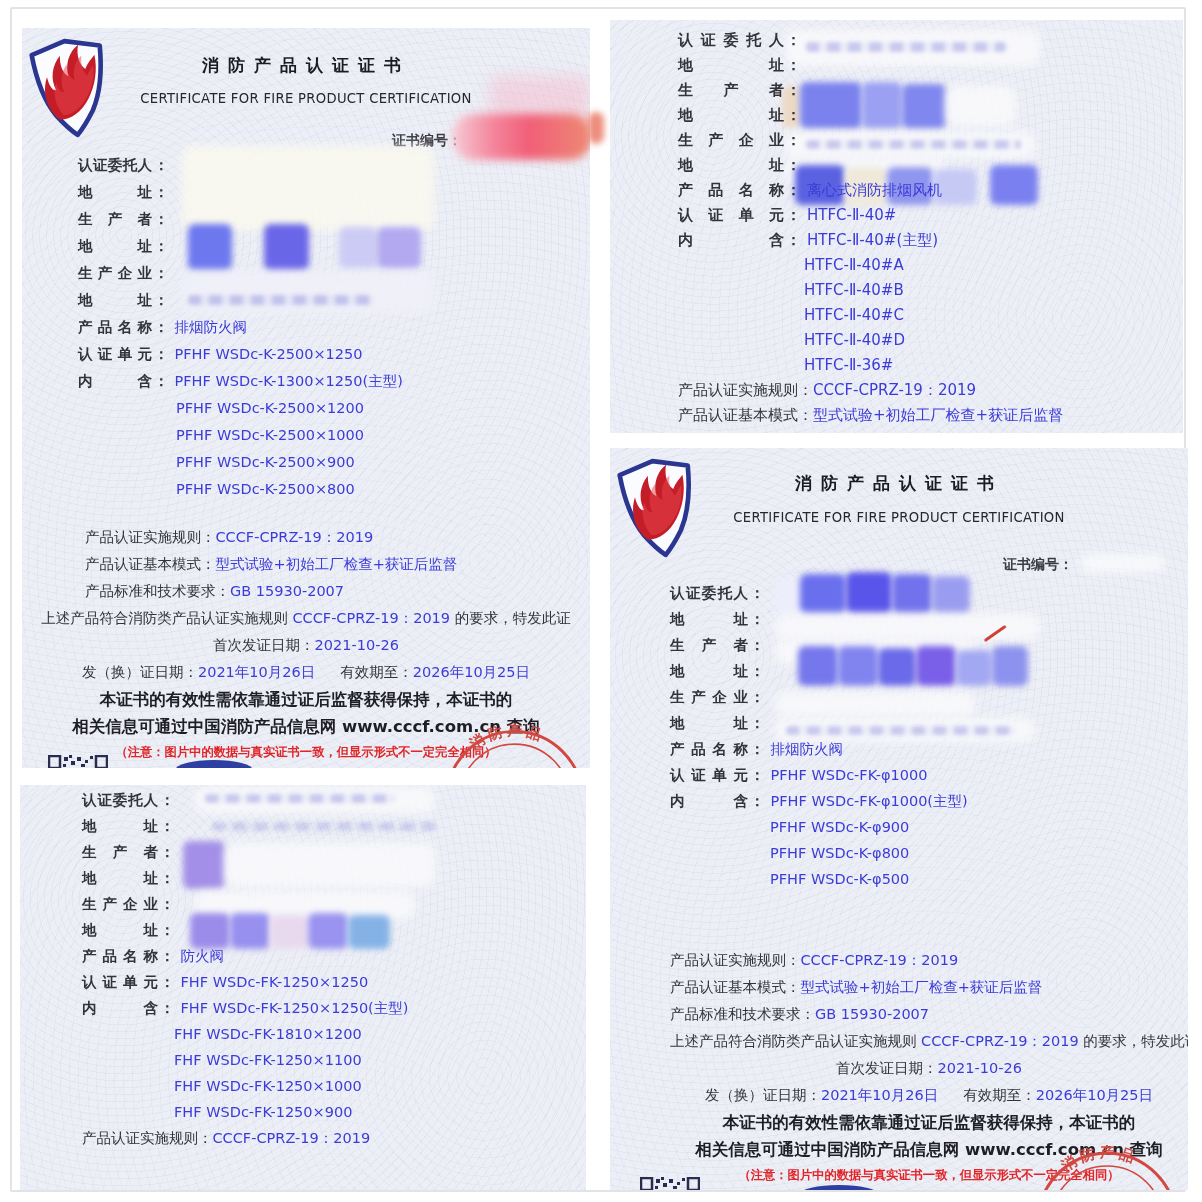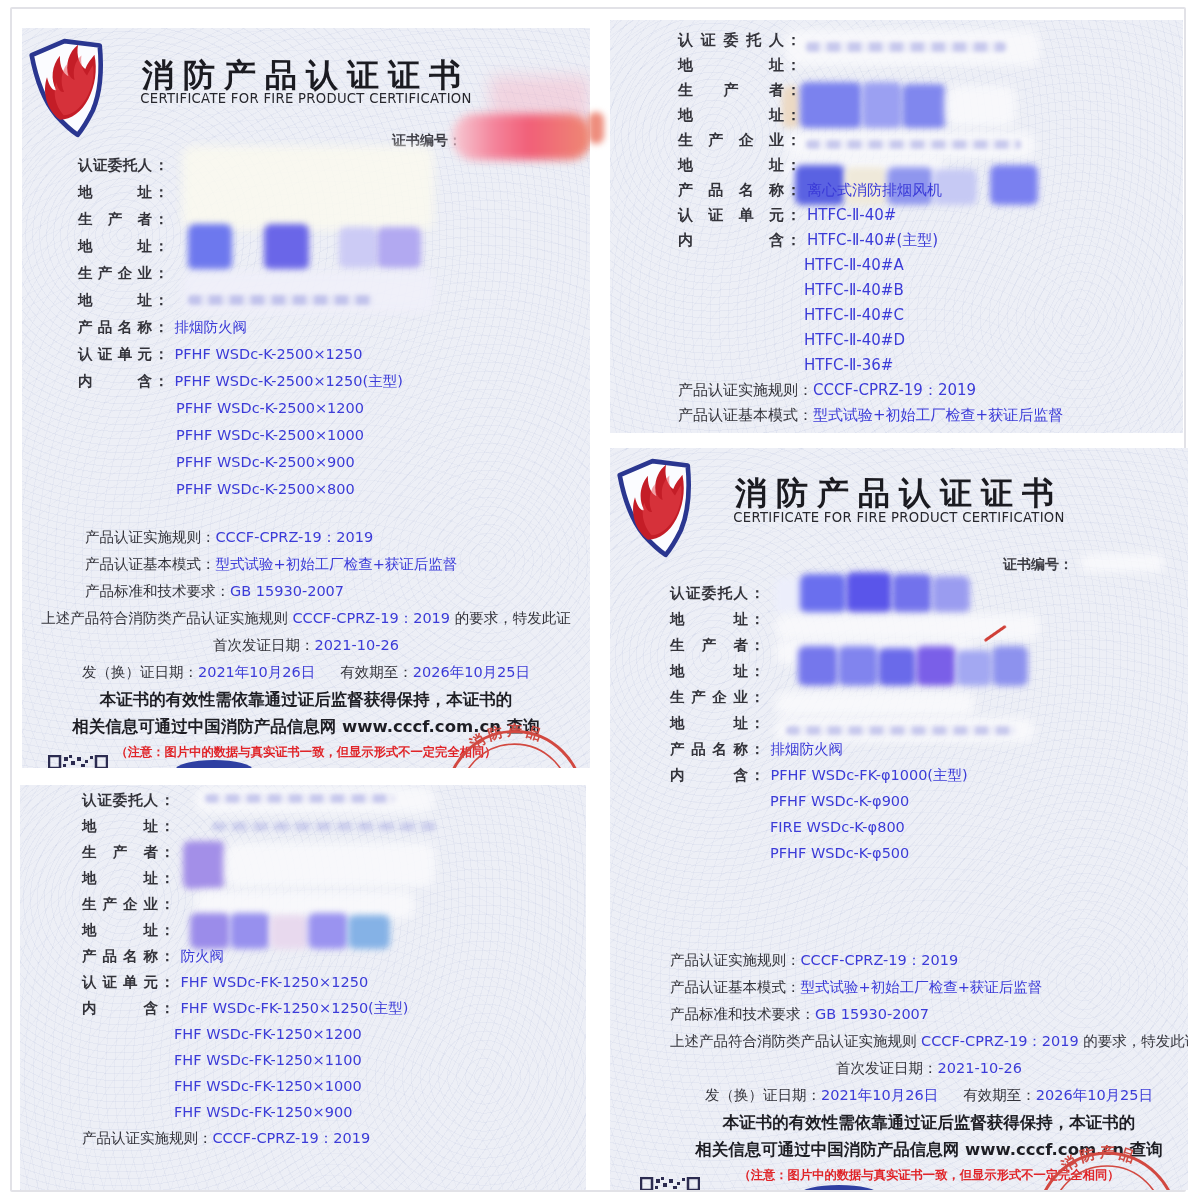--- a/index.html
+++ b/index.html
@@ -18,21 +18,21 @@
       repeating-radial-gradient(circle at 55% 110%, rgba(130,145,195,.05) 0 1px, transparent 1px 11px);
     padding-left: 8px;
   }
   #cert-tl { left:22px;  top:28px;  width:568px; height:740px; }
   #cert-tr { left:610px; top:20px;  width:573px; height:413px; font-size:15px; }
   #cert-bl { left:20px;  top:785px; width:566px; height:405px; }
   #cert-br { left:610px; top:448px; width:578px; height:742px; }
 
   .logo { position:absolute; left:2px; top:8px; width:94px; height:104px; }
   .title { position:absolute; left:0; right:0; top:26px; text-align:center;
-    font-size:32px; font-weight:700; letter-spacing:9px; color:#1b1b21; }
+    font-size:17px; font-weight:700; letter-spacing:9px; color:#1b1b21; }
   #cert-br .title { top:24px; }
   .subtitle { position:absolute; left:0; right:0; top:63px; text-align:center;
     font-size:13.2px; letter-spacing:.3px; color:#26262c; }
   #cert-br .subtitle { top:62px; }
   .certno { position:absolute; font-size:14px; color:#3c3c44; font-weight:600; }
   #cert-tl .certno { left:370px; top:104px; }
   #cert-br .certno { left:393px; top:108px; }
 
   
   .rows { position:absolute; left:0; right:0; white-space:nowrap; }
@@ -107,21 +107,21 @@
 
     <div class="rows">
       <div class="row"><span class="flabel">认证委托人</span><span class="colon">：</span></div>
       <div class="row"><span class="flabel">地址</span><span class="colon">：</span></div>
       <div class="row"><span class="flabel">生产者</span><span class="colon">：</span></div>
       <div class="row"><span class="flabel">地址</span><span class="colon">：</span></div>
       <div class="row"><span class="flabel">生产企业</span><span class="colon">：</span></div>
       <div class="row"><span class="flabel">地址</span><span class="colon">：</span></div>
       <div class="row"><span class="flabel">产品名称</span><span class="colon">：</span><span class="val">排烟防火阀</span></div>
       <div class="row"><span class="flabel">认证单元</span><span class="colon">：</span><span class="val">PFHF WSDc-K-2500×1250</span></div>
-      <div class="row"><span class="flabel">内含</span><span class="colon">：</span><span class="val">PFHF WSDc-K-2500×1250(主型)</span></div>
+      <div class="row"><span class="flabel">内含</span><span class="colon">：</span><span class="val">PFHF WSDc-K-1300×1250(主型)</span></div>
       <div class="row cont"><span class="val">PFHF WSDc-K-2500×1200</span></div>
       <div class="row cont"><span class="val">PFHF WSDc-K-2500×1000</span></div>
       <div class="row cont"><span class="val">PFHF WSDc-K-2500×900</span></div>
       <div class="row cont"><span class="val">PFHF WSDc-K-2500×800</span></div>
     </div>
 
     <div class="bottom">
       <div class="b-line"><span class="blab">产品认证实施规则：</span><span class="val">CCCF-CPRZ-19：2019</span></div>
       <div class="b-line"><span class="blab">产品认证基本模式：</span><span class="val">型式试验+初始工厂检查+获证后监督</span></div>
       <div class="b-line"><span class="blab">产品标准和技术要求：</span><span class="val">GB 15930-2007</span></div>
@@ -212,21 +212,21 @@
     <div class="rows">
       <div class="row"><span class="flabel">认证委托人</span><span class="colon">：</span></div>
       <div class="row"><span class="flabel">地址</span><span class="colon">：</span></div>
       <div class="row"><span class="flabel">生产者</span><span class="colon">：</span></div>
       <div class="row"><span class="flabel">地址</span><span class="colon">：</span></div>
       <div class="row"><span class="flabel">生产企业</span><span class="colon">：</span></div>
       <div class="row"><span class="flabel">地址</span><span class="colon">：</span></div>
       <div class="row"><span class="flabel">产品名称</span><span class="colon">：</span><span class="val">防火阀</span></div>
       <div class="row"><span class="flabel">认证单元</span><span class="colon">：</span><span class="val">FHF WSDc-FK-1250×1250</span></div>
       <div class="row"><span class="flabel">内含</span><span class="colon">：</span><span class="val">FHF WSDc-FK-1250×1250(主型)</span></div>
-      <div class="row cont"><span class="val">FHF WSDc-FK-1250×1200</span></div>
+      <div class="row cont"><span class="val">FHF WSDc-FK-1810×1200</span></div>
       <div class="row cont"><span class="val">FHF WSDc-FK-1250×1100</span></div>
       <div class="row cont"><span class="val">FHF WSDc-FK-1250×1000</span></div>
       <div class="row cont"><span class="val">FHF WSDc-FK-1250×900</span></div>
       <div class="row"><span class="blab">产品认证实施规则：</span><span class="val">CCCF-CPRZ-19：2019</span></div>
     </div>
   </section>
 
   <section class="cert" id="cert-br">
     <svg class="logo" viewBox="0 0 100 112">
       <g transform="rotate(-8 50 56)">
@@ -258,23 +258,24 @@
     <i class="ghost" style="left:176px;top:278px;width:230px;height:9px;"></i>
 
     <div class="rows">
       <div class="row"><span class="flabel">认证委托人</span><span class="colon">：</span></div>
       <div class="row"><span class="flabel">地址</span><span class="colon">：</span></div>
       <div class="row"><span class="flabel">生产者</span><span class="colon">：</span></div>
       <div class="row"><span class="flabel">地址</span><span class="colon">：</span></div>
       <div class="row"><span class="flabel">生产企业</span><span class="colon">：</span></div>
       <div class="row"><span class="flabel">地址</span><span class="colon">：</span></div>
       <div class="row"><span class="flabel">产品名称</span><span class="colon">：</span><span class="val">排烟防火阀</span></div>
+      <div class="row"><span class="flabel">认证单元</span><span class="colon">：</span><span class="val">PFHF WSDc-FK-φ1000</span></div>
       <div class="row"><span class="flabel">内含</span><span class="colon">：</span><span class="val">PFHF WSDc-FK-φ1000(主型)</span></div>
       <div class="row cont"><span class="val">PFHF WSDc-K-φ900</span></div>
-      <div class="row cont"><span class="val">FIRE WSDc-K-φ800</span></div>
+      <div class="row cont"><span class="val">PFHF WSDc-K-φ800</span></div>
       <div class="row cont"><span class="val">PFHF WSDc-K-φ500</span></div>
     </div>
 
     <div class="bottom">
       <div class="b-line"><span class="blab">产品认证实施规则：</span><span class="val">CCCF-CPRZ-19：2019</span></div>
       <div class="b-line"><span class="blab">产品认证基本模式：</span><span class="val">型式试验+初始工厂检查+获证后监督</span></div>
       <div class="b-line"><span class="blab">产品标准和技术要求：</span><span class="val">GB 15930-2007</span></div>
       <div class="b-line center"><span class="blab">上述产品符合消防类产品认证实施规则 </span><span class="val">CCCF-CPRZ-19：2019</span><span class="blab"> 的要求，特发此证</span></div>
       <div class="b-line center"><span class="blab">首次发证日期：</span><span class="val">2021-10-26</span></div>
       <div class="b-line center"><span class="blab">发（换）证日期：</span><span class="val">2021年10月26日</span><span class="blab pad">有效期至：</span><span class="val">2026年10月25日</span></div>

